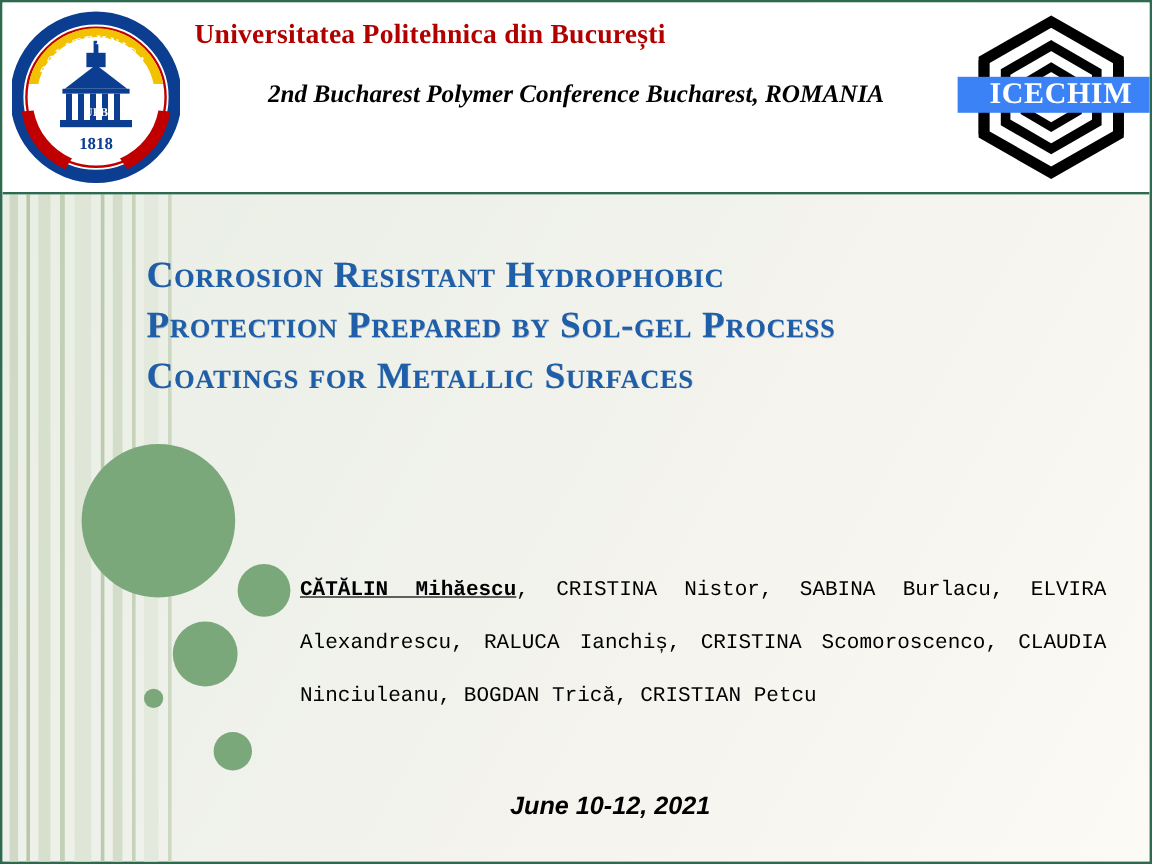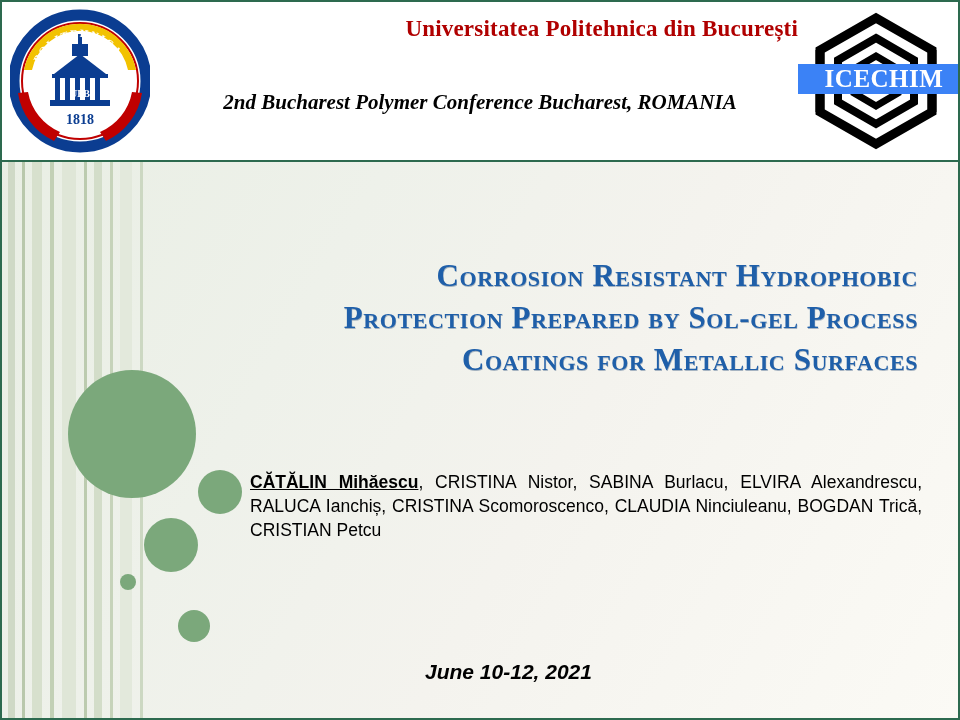--- a/index.html
+++ b/index.html
@@ -64,39 +64,38 @@
     left: 0; right: 0; top: 0;
     height: 158px;
     background: #ffffff;
     border-bottom: 2px solid #2d6a4f;
   }
   .conf-title {
     position: absolute;
     left: 160px;
     right: 160px;
     top: 14px;
-    text-align: right;
+    text-align: left;
     color: #b00000;
     font-family: "Liberation Serif", serif;
     font-weight: bold;
     font-size: 23px;
     letter-spacing: 0.2px;
   }
   .conf-sub {
     position: absolute;
     left: 140px;
     right: 140px;
     top: 64px;
     text-align: center;
     color: #000000;
     font-family: "Liberation Serif", serif;
     font-weight: bold;
     font-style: italic;
     font-size: 21px;
-    margin-top: 24px;
   }
 
   
   .upb-logo {
     position: absolute;
     left: 8px;
     top: 6px;
     width: 140px;
     height: 146px;
     z-index: 6;
@@ -129,46 +128,45 @@
     transform: translateX(-8px);
     width: 172px;
   }
 
   
   .title-block {
     position: absolute;
     left: 120px;
     right: 40px;
     top: 206px;
-    text-align: right;
+    text-align: left;
     z-index: 4;
-    margin-top: 47px;
   }
   .title-line {
     color: #1f5fa9;
     font-family: "Liberation Serif", serif;
     font-weight: bold;
     font-size: 31px;
     font-variant: small-caps;
     letter-spacing: 0.6px;
     line-height: 42px;
     text-shadow: 0.5px 0.5px 0 rgba(20,60,110,0.35);
   }
 
   
   .authors {
     position: absolute;
     left: 248px;
     right: 36px;
     top: 468px;
     z-index: 4;
-    font-family: Liberation Sans, sans-serif;
+    font-family: Liberation Mono, monospace;
     font-size: 17.5px;
     color: #000000;
-    line-height: 24px;
+    line-height: 44px;
     text-align: justify;
   }
   .authors .lead {
     font-weight: bold;
     text-decoration: underline;
   }
 
   
   .date {
     position: absolute;

